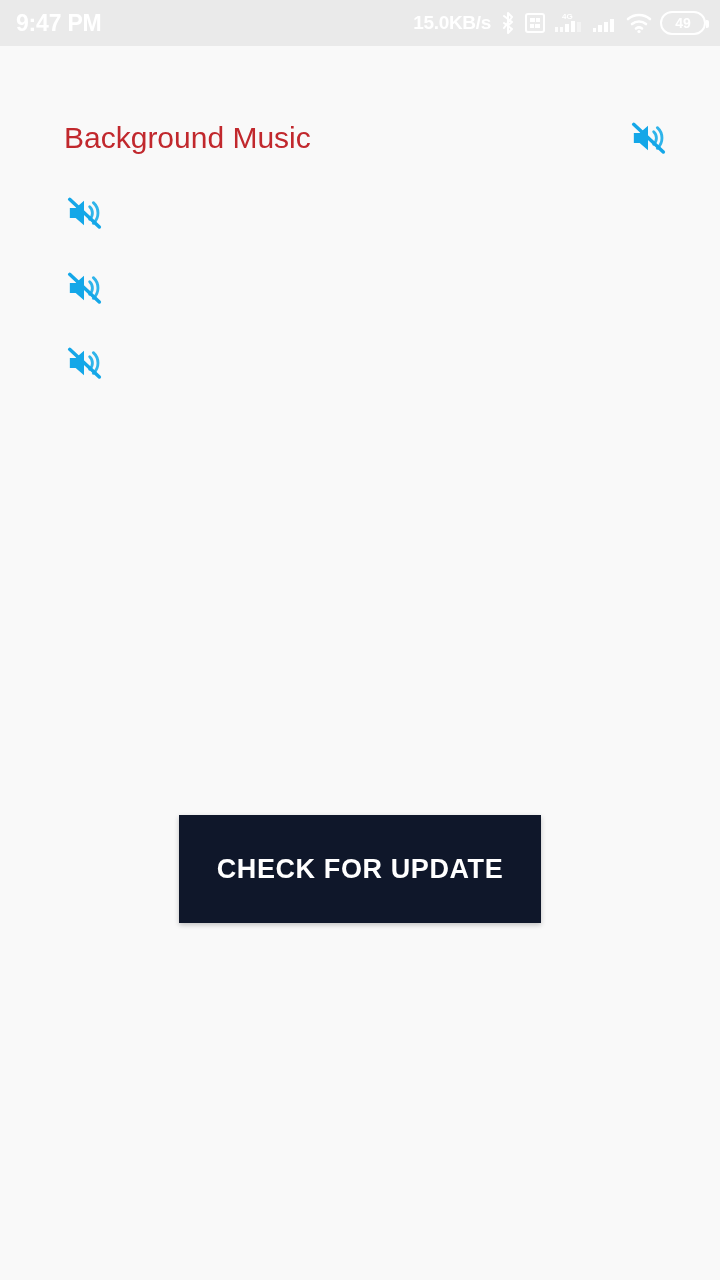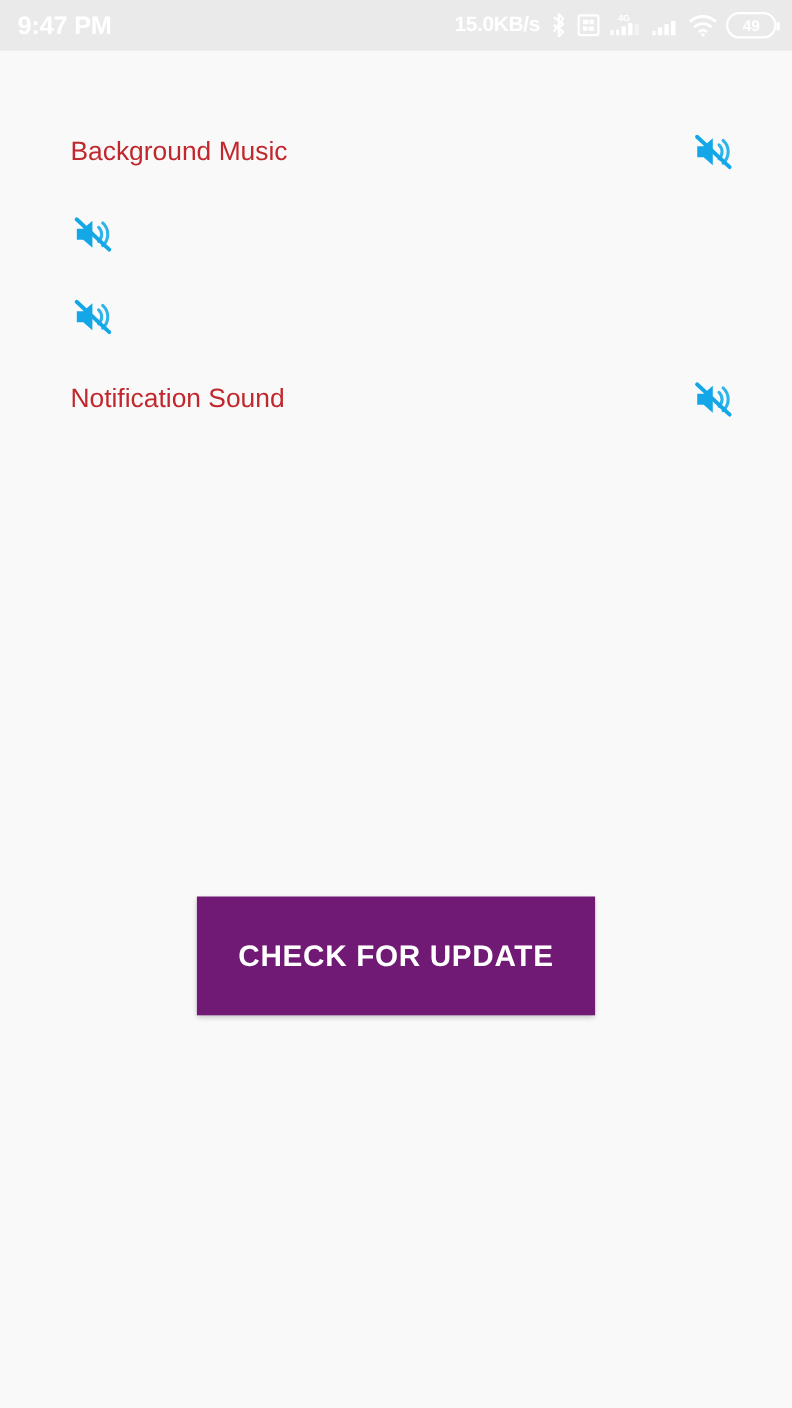--- a/index.html
+++ b/index.html
@@ -97,21 +97,21 @@
 
   .setting-row {
     height: 75px;
     display: flex;
     align-items: center;
     justify-content: space-between;
     padding: 0 52px 0 64px;
   }
 
   .setting-label {
-    font-size: 24px;
+    font-size: 30px;
     color: #c1282d;
     line-height: 1;
     white-space: nowrap;
   }
 
   .mute-icon {
     width: 40px;
     height: 40px;
     display: flex;
     align-items: center;
@@ -155,21 +155,21 @@
     top: 815px;
     left: 0;
     width: 720px;
     display: flex;
     justify-content: center;
   }
 
   .update-button {
     width: 362px;
     height: 108px;
-    background: #701a75;
+    background: #0f172a;
     border: none;
     color: #ffffff;
     font-family: "Liberation Sans", sans-serif;
     font-size: 27px;
     font-weight: bold;
     letter-spacing: 0.6px;
     cursor: pointer;
     box-shadow: 0 2px 5px rgba(0,0,0,0.22);
     display: flex;
     align-items: center;
@@ -270,21 +270,20 @@
       <svg width="40" height="40" viewBox="0 0 24 24">
         <path d="M3.5 9 L7 9 L12 4.6 L12 19.4 L7 15 L3.5 15 Z" fill="#14a7e8"></path>
         <path d="M15.4 8.2 A5.2 5.2 0 0 1 15.4 15.8" fill="none" stroke="#2fb4ea" stroke-width="1.7" stroke-linecap="round"></path>
         <path d="M17.6 5.8 A8.3 8.3 0 0 1 17.6 18.2" fill="none" stroke="#2fb4ea" stroke-width="1.7" stroke-linecap="round"></path>
         <line x1="3.4" y1="3.8" x2="21.2" y2="20.4" stroke="#14a7e8" stroke-width="2.1" stroke-linecap="round"></line>
       </svg>
     </span>
   </div>
 
   <div class="setting-row">
-    <span class="setting-label">Notification Sound</span>
     <span class="mute-icon">
       <svg width="40" height="40" viewBox="0 0 24 24">
         <path d="M3.5 9 L7 9 L12 4.6 L12 19.4 L7 15 L3.5 15 Z" fill="#14a7e8"></path>
         <path d="M15.4 8.2 A5.2 5.2 0 0 1 15.4 15.8" fill="none" stroke="#2fb4ea" stroke-width="1.7" stroke-linecap="round"></path>
         <path d="M17.6 5.8 A8.3 8.3 0 0 1 17.6 18.2" fill="none" stroke="#2fb4ea" stroke-width="1.7" stroke-linecap="round"></path>
         <line x1="3.4" y1="3.8" x2="21.2" y2="20.4" stroke="#14a7e8" stroke-width="2.1" stroke-linecap="round"></line>
       </svg>
     </span>
   </div>
 

